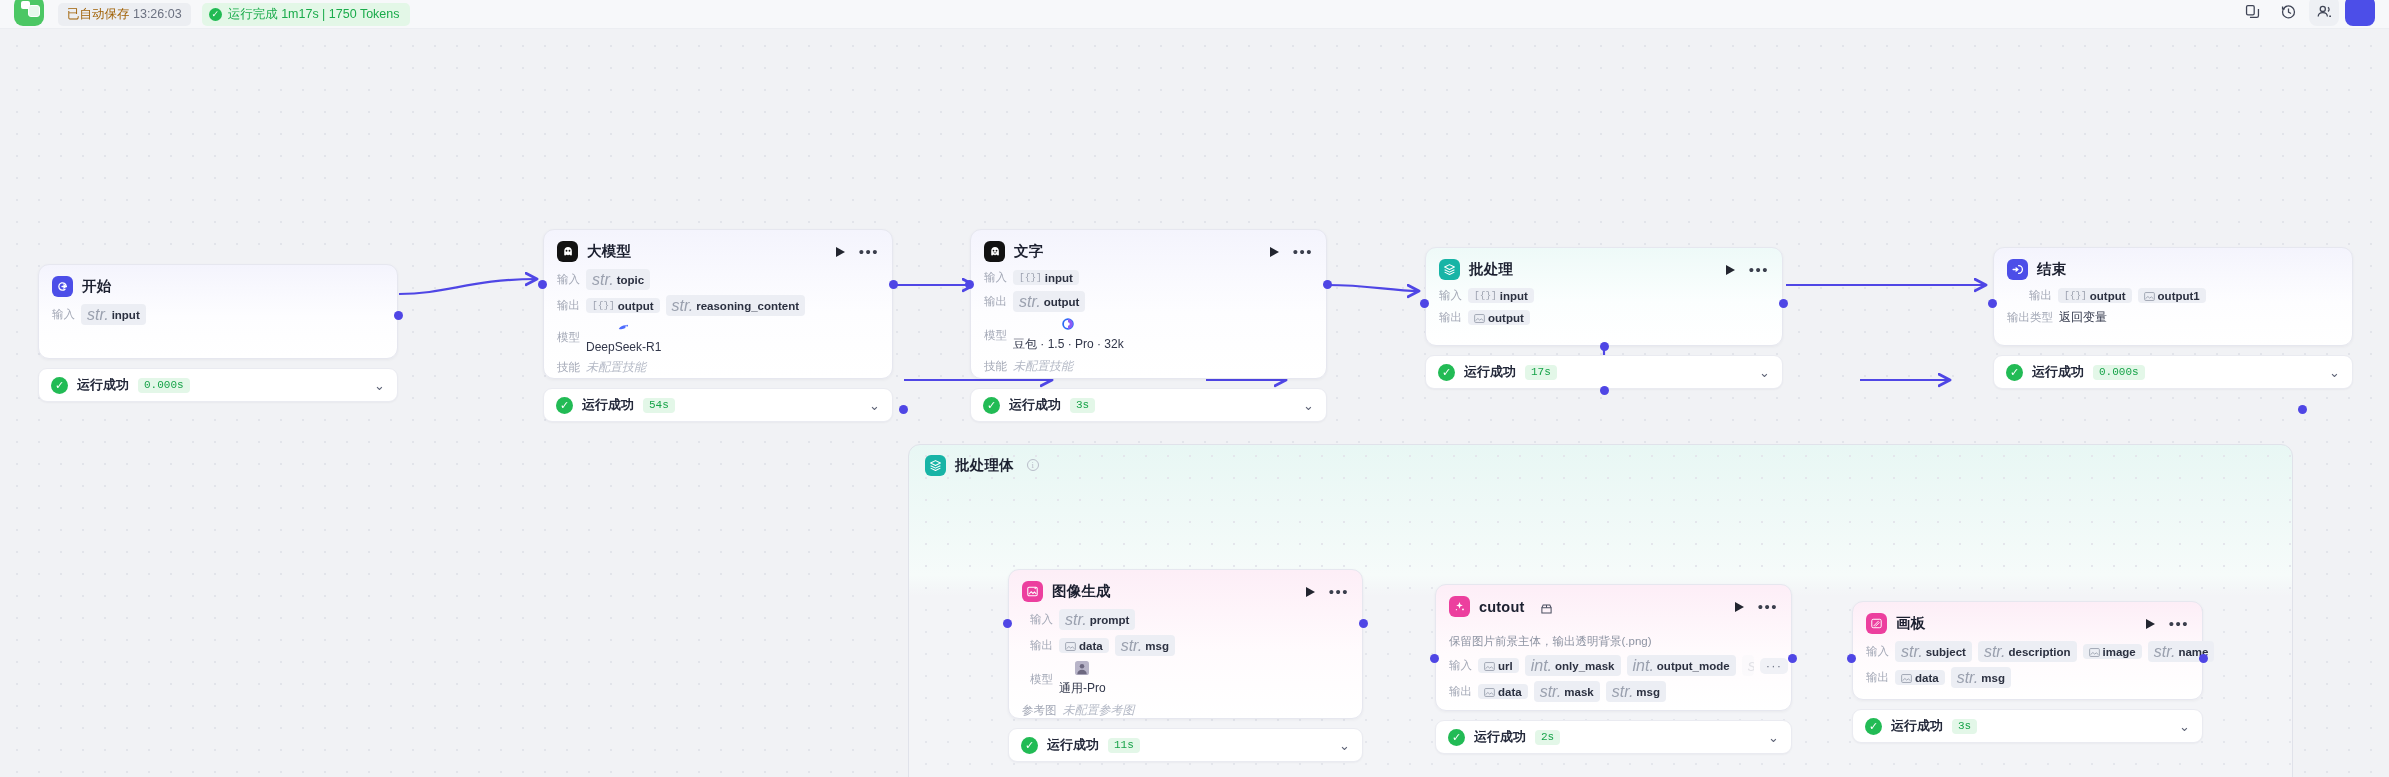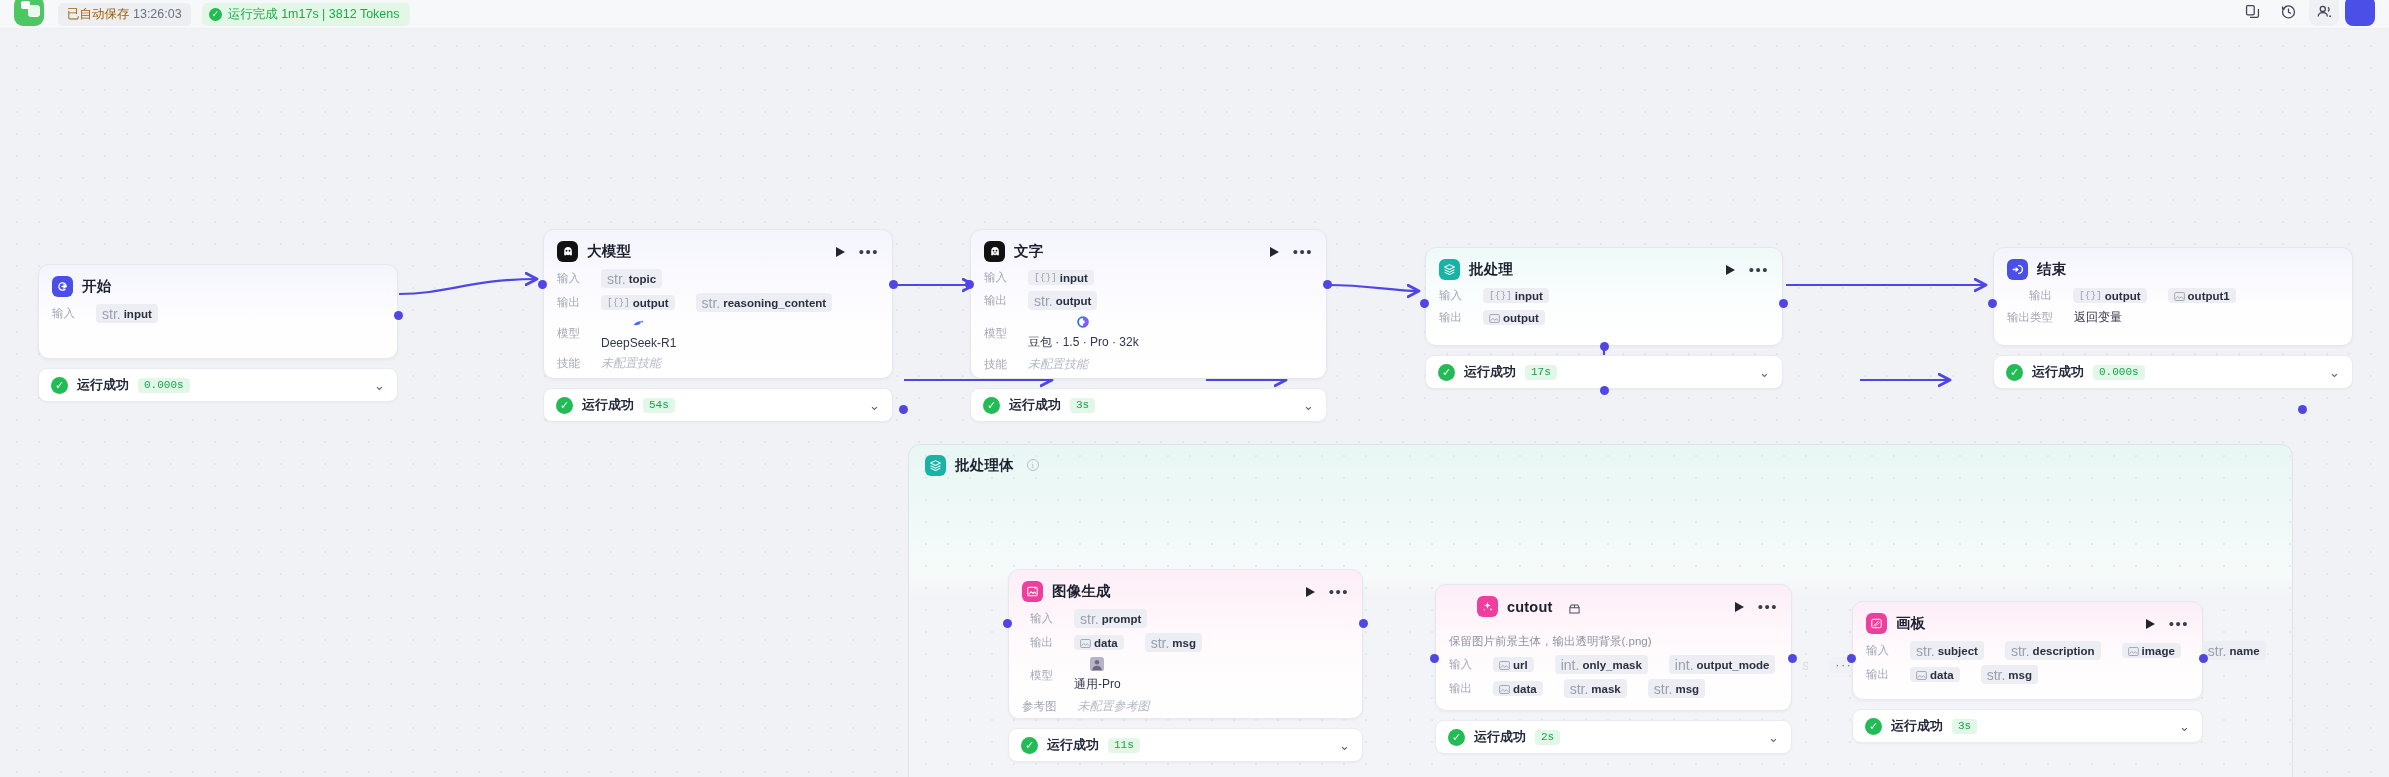--- a/index.html
+++ b/index.html
@@ -107,29 +107,29 @@
   .nsub { width: 13px; height: 12px; margin-left: 6px; color: #4a4f60; }
   .nactions { margin-left: auto; display: flex; align-items: center; gap: 14px; }
   .play {
     width: 0; height: 0; border-left: 9px solid #22252f;
     border-top: 5.5px solid transparent; border-bottom: 5.5px solid transparent;
   }
   .dots { color: #3b3f4d; font-size: 15px; letter-spacing: 1.5px; line-height: 8px; }
 
   .ndesc { font-size: 11.5px; color: #8d93a2; margin: 17px 0 6px 0; }
 
-  .row { display: flex; align-items: center; gap: 21px; margin-bottom: 5px; min-height: 17px; }
+  .row { display: flex; align-items: center; gap: 6px; margin-bottom: 5px; min-height: 17px; }
   .row:last-child { margin-bottom: 0; }
   .rlab { font-size: 11.5px; color: #a3a8b6; flex: 0 0 auto; }
   .chip {
     background: #eceef4; border-radius: 4px; padding: 1.5px 6px;
     font-size: 11.5px; color: #2b3040; font-weight: 600;
     display: inline-flex; align-items: center; gap: 3px; white-space: nowrap;
   }
-  .chip .ty { color: #9aa0ae; font-weight: 400; font-size: 14px; }
+  .chip .ty { color: #9aa0ae; font-weight: 400; font-size: 16px; font-style: italic; }
   .chip .ty.mono { font-style: normal; font-family: "Liberation Mono", monospace; font-size: 9.5px; }
   .chip .imgico { width: 11px; height: 9px; flex: 0 0 auto; }
   .chip.fade { opacity: .28; }
   .chip.ghost { background: #f3f4f8; width: 20px; overflow: hidden; }
   .more-chip {
     background: #f0f1f6; border-radius: 5px; padding: 1px 6px; color: #757b8c;
     font-size: 13px; letter-spacing: 1.2px; line-height: 14px;
   }
   .plain { font-size: 12px; color: #31364a; display: inline-flex; align-items: center; gap: 5px; flex-direction: column; }
   .muted { font-size: 12px; color: #b4b9c6; font-style: italic; }
@@ -180,21 +180,21 @@
 <div class="topbar">
   <div class="logo"></div>
 
   <div class="autosave">
     <span class="t">已自动保存</span>
     <span>13:26:03</span>
   </div>
 
   <div class="runstatus">
     <span class="ok">✓</span>
-    <span>运行完成 1m17s | 3812 Tokens</span>
+    <span>运行完成 1m17s | 1750 Tokens</span>
   </div>
 
   <div class="topbar-right">
     <div class="ticon">
       <svg width="17" height="17" viewBox="0 0 20 20" fill="none" stroke="currentColor" stroke-width="1.5">
         <rect x="3" y="3" width="9" height="11" rx="1.6"></rect>
           <path d="M7 17h8a2 2 0 0 0 2-2V7"></path>
       </svg>
     </div>
     <div class="ticon">
@@ -563,21 +563,21 @@
     <div class="status">
       <span class="ok">✓</span>
       <span class="txt">运行成功</span>
       <span class="dur">11s</span>
       <span class="chev">⌄</span>
     </div>
   </div>
 
   <div class="node" style="left:1435px; top:555px; width:357px;">
     <div class="node-card pink" style="height:127px;">
-      <div class="node-head" style="margin-bottom:3px;margin-left:28px;">
+      <div class="node-head" style="margin-bottom:3px;">
         <span class="nicon pinkbg">
           <svg width="13" height="13" viewBox="0 0 16 16" fill="none" stroke="#fff" stroke-width="1.1">
             <path d="M8 2.6 L9.1 5.6 L12.1 6.7 L9.1 7.8 L8 10.8 L6.9 7.8 L3.9 6.7 L6.9 5.6 Z" fill="#fff" stroke="none"></path>
             <circle cx="12.3" cy="11.6" r="1.1" fill="#fff" stroke="none"></circle>
             <circle cx="4.2" cy="11.9" r=".8" fill="#fff" stroke="none"></circle>
           </svg>
         </span>
         <span class="ntitle">cutout</span>
         <span class="nsub">
           <svg width="13" height="12" viewBox="0 0 14 13" fill="none" stroke="#4a4f60" stroke-width="1.1">

